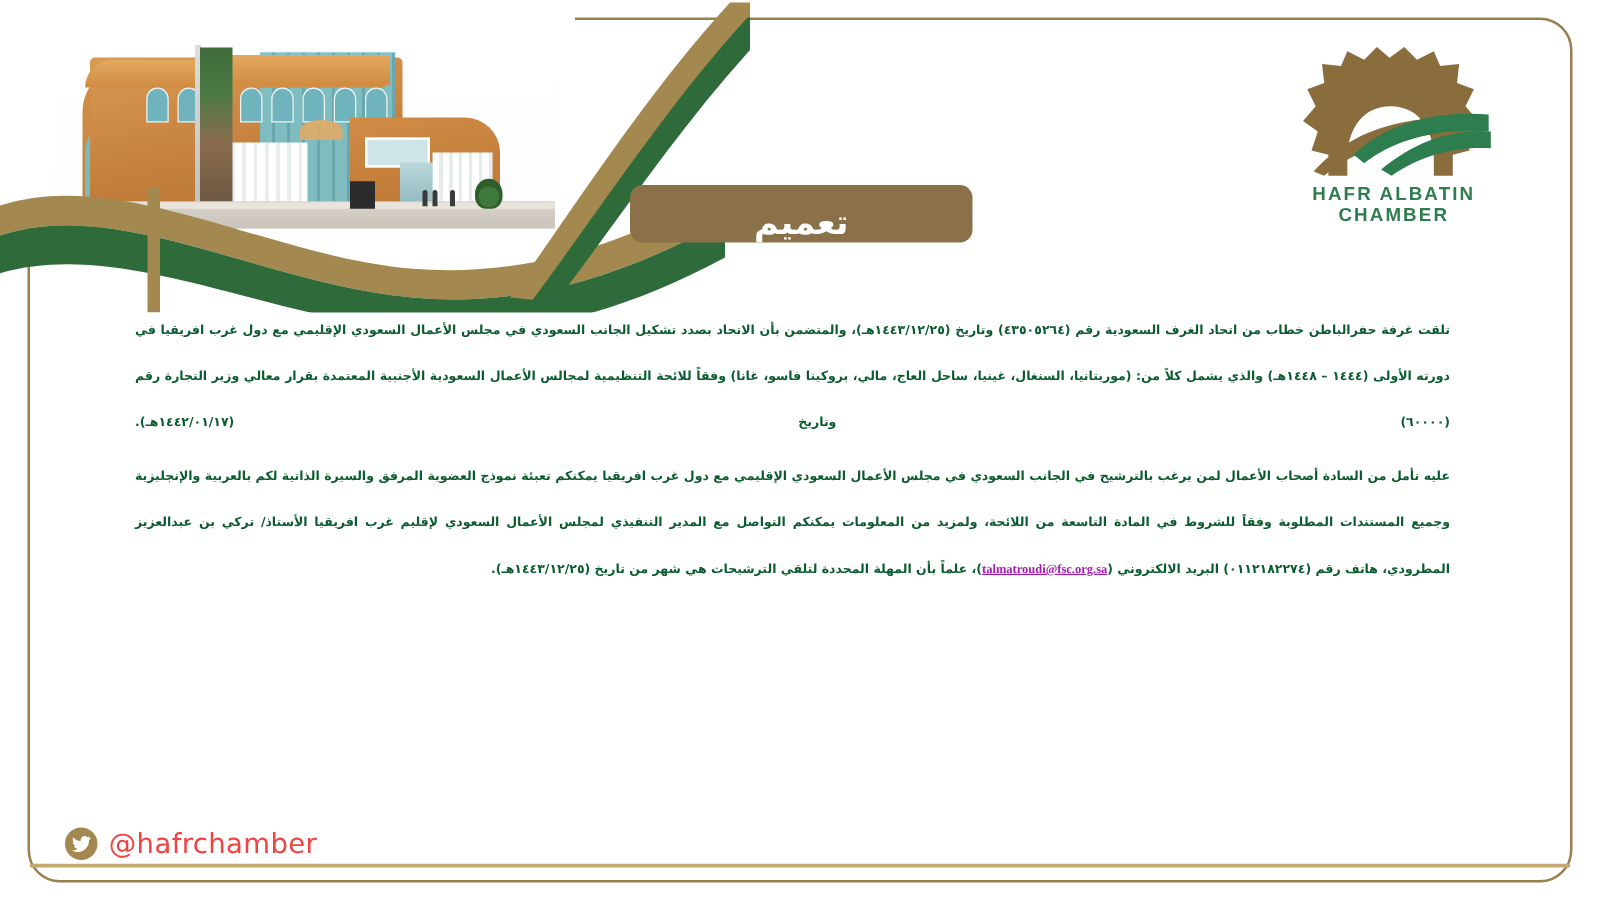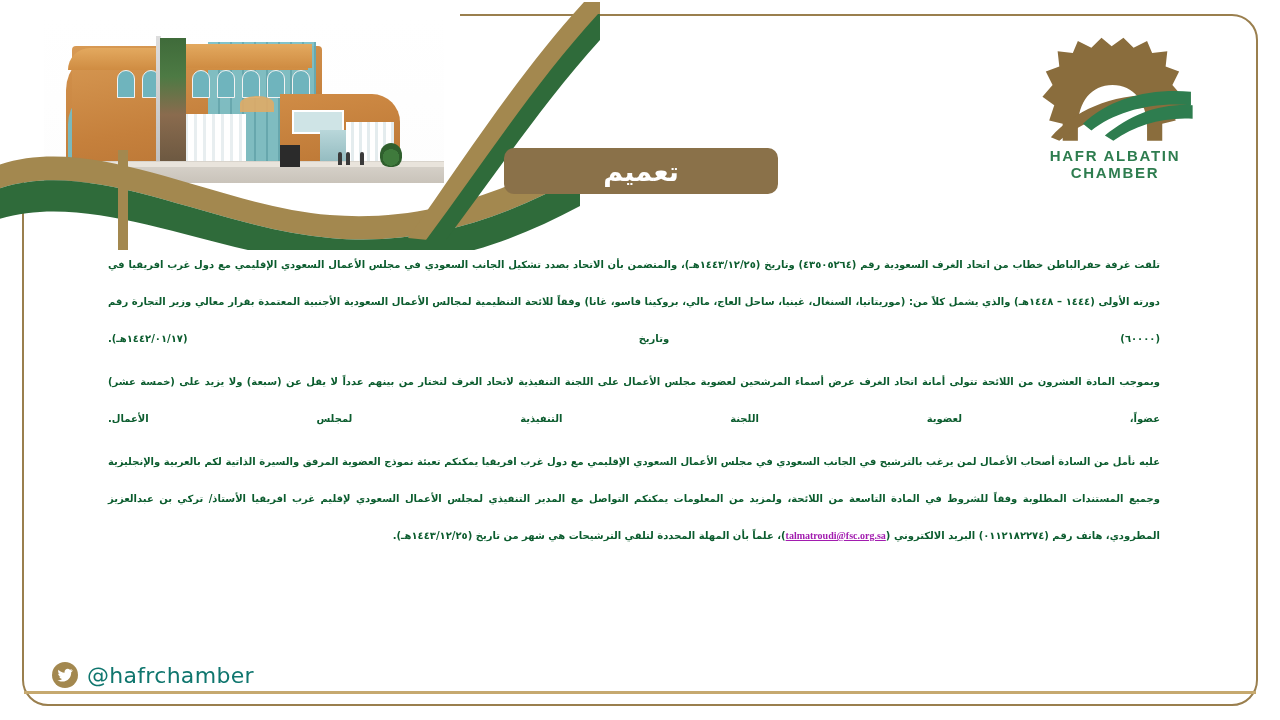--- a/index.html
+++ b/index.html
@@ -209,21 +209,21 @@
     letter-spacing: 1.7px; margin-top: 3px; direction: ltr;
   }
 
   
   #badge {
     position: absolute;
     left: 504px; top: 148px; width: 274px; height: 46px;
     background: #8a7149;
     border-radius: 10px;
     z-index: 6;
-    display: flex; align-items: center; justify-content: center;
+    display: flex; align-items: flex-end; justify-content: center;
   }
   #badge .badge-text {
     font-family: "DejaVu Sans", sans-serif;
     font-size: 27px; font-weight: 700; color: #ffffff;
     letter-spacing: 1px;
   }
 
   
   #doc-title {
     position: absolute;
@@ -265,21 +265,21 @@
     z-index: 7; direction: ltr;
   }
   .tw-badge {
     width: 26px; height: 26px; border-radius: 50%;
     background: #a3884f;
     display: flex; align-items: center; justify-content: center;
   }
   .tw-badge svg { width: 16px; height: 16px; }
   .tw-handle {
     font-family: "DejaVu Sans", sans-serif;
-    font-size: 22px; color: #0f766e; letter-spacing: .3px;
+    font-size: 22px; color: #ef4444; letter-spacing: .3px;
   }
   .footer-rule {
     position: absolute;
     left: 24px; bottom: 26px; width: 1232px; height: 3px;
     background: #c6a96f; z-index: 6;
   }
 </style>
 </head>
 <body>
 
@@ -356,21 +356,20 @@
     <div class="logo-en">HAFR ALBATIN CHAMBER</div>
   </div>
 
   <div id="badge">
     <span class="badge-text">تعميم</span>
   </div>
 
 
   <div id="body-text">
     <p>تلقت غرفة حفرالباطن خطاب من اتحاد الغرف السعودية رقم (٤٣٥٠٥٢٦٤) وتاريخ (١٤٤٣/١٢/٢٥هـ)، والمتضمن بأن الاتحاد بصدد تشكيل الجانب السعودي في مجلس الأعمال السعودي الإقليمي مع دول غرب افريقيا في دورته الأولى (١٤٤٤ – ١٤٤٨هـ) والذي يشمل كلاً من: (موريتانيا، السنغال، غينيا، ساحل العاج، مالي، بروكينا فاسو، غانا) وفقاً للائحة التنظيمية لمجالس الأعمال السعودية الأجنبية المعتمدة بقرار معالي وزير التجارة رقم (٦٠٠٠٠) وتاريخ (١٤٤٢/٠١/١٧هـ).</p>
-    <p>وبموجب المادة العشرون من اللائحة تتولى أمانة اتحاد الغرف عرض أسماء المرشحين لعضوية مجلس الأعمال على اللجنة التنفيذية لاتحاد الغرف لتختار من بينهم عدداً لا يقل عن (سبعة) ولا يزيد على (خمسة عشر) عضواً، لعضوية اللجنة التنفيذية لمجلس الأعمال.</p>
     <p class="last-natural"><span>عليه نأمل من السادة أصحاب الأعمال لمن يرغب بالترشيح في الجانب السعودي في مجلس الأعمال السعودي الإقليمي مع دول غرب افريقيا يمكنكم تعبئة نموذج العضوية المرفق والسيرة الذاتية لكم بالعربية والإنجليزية وجميع المستندات المطلوبة وفقاً للشروط في المادة التاسعة من اللائحة، ولمزيد من المعلومات يمكنكم التواصل مع المدير التنفيذي لمجلس الأعمال السعودي لإقليم غرب افريقيا الأستاذ/ تركي بن عبدالعزيز المطرودي، هاتف رقم (٠١١٢١٨٢٢٧٤) البريد الالكتروني (</span><a class="mail-link" href="#">talmatroudi@fsc.org.sa</a><span>)، علماً بأن المهلة المحددة لتلقي الترشيحات هي شهر من تاريخ (١٤٤٣/١٢/٢٥هـ).</span></p>
   </div>
 
   <div class="footer-rule"></div>
   <div id="footer">
     <span class="tw-badge">
       <svg viewBox="0 0 24 24" fill="#ffffff">
         <path d="M23 4.9c-.8.4-1.7.6-2.6.8 1-.6 1.7-1.5 2-2.6-.9.5-1.9.9-3 1.1
                  C18.6 3.3 17.4 2.8 16 2.8c-2.6 0-4.7 2.1-4.7 4.7 0 .4 0 .7.1 1.1
                  C7.5 8.4 4.4 6.7 2.3 4.1c-.4.7-.6 1.5-.6 2.4 0 1.6.8 3.1 2.1 3.9

